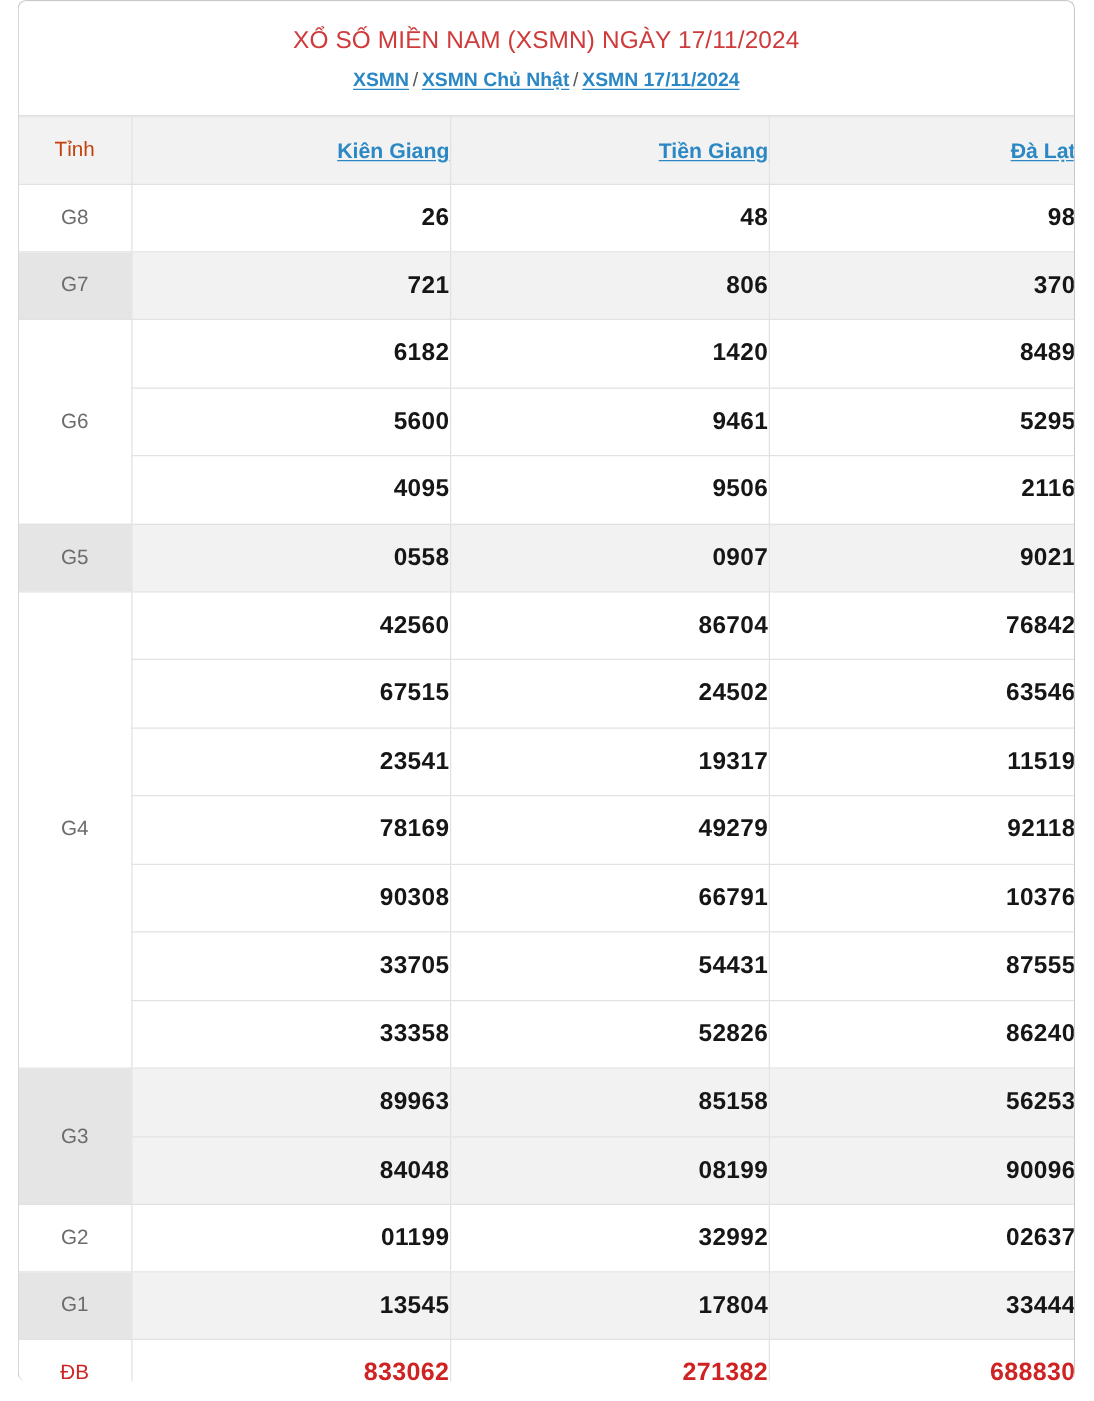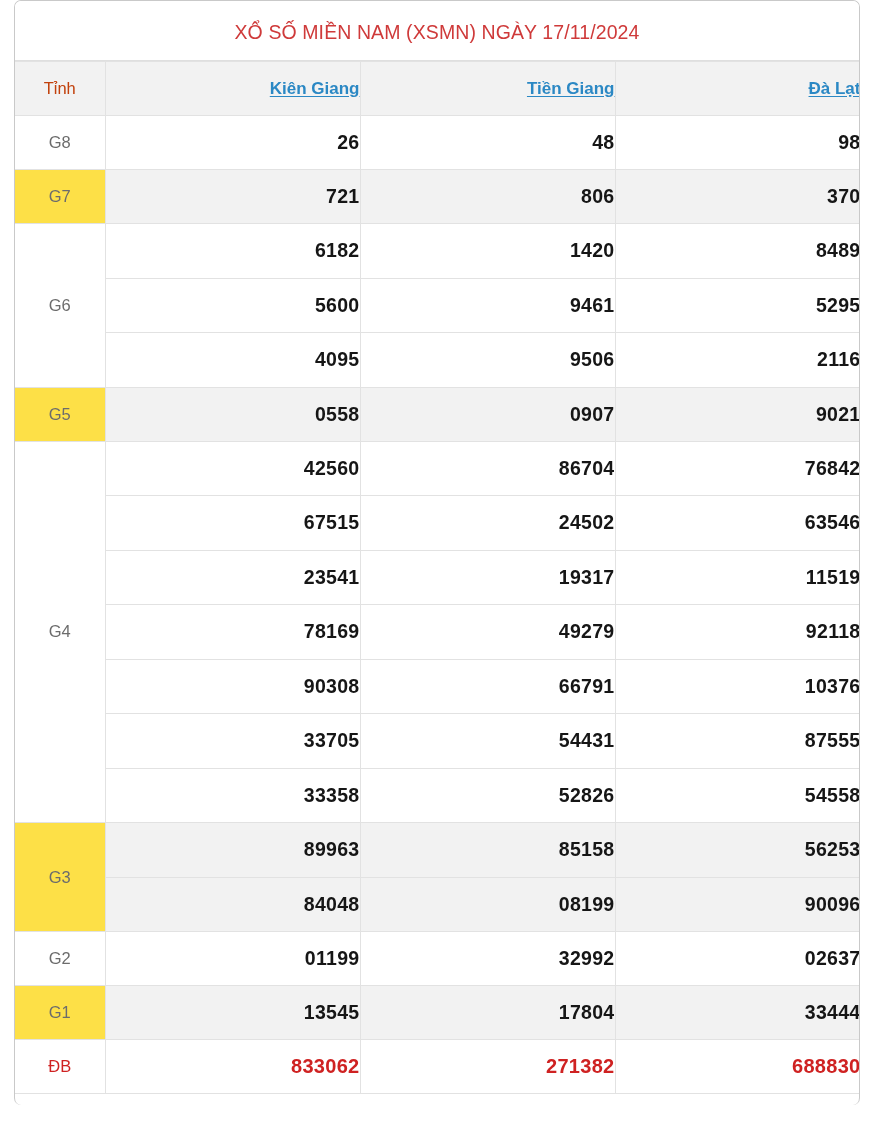--- a/index.html
+++ b/index.html
@@ -125,21 +125,21 @@
   td.num {
     color: #161616;
     font-size: 19.5px;
     font-weight: bold;
     letter-spacing: 0.3px;
   }
 
   
   tr.shade td { background: #f2f2f2; }
   tr.plain td { background: #ffffff; }
-  td.lbl.shade { background: #fde047; }
+  td.lbl.shade { background: #e5e5e5; }
   td.lbl.plain { background: #ffffff; }
 
   
   td.lbl.db {
     color: #cf2222;
     font-size: 16.5px;
   }
   td.num.db {
     color: #cf2222;
     font-size: 20px;
@@ -151,20 +151,23 @@
   tr.r-multi  td { height: 53.5px; }
 </style>
 </head>
 <body>
 
 <div class="page">
   <div class="card">
 
     <div class="header">
       <div class="title">XỔ SỐ MIỀN NAM (XSMN) NGÀY 17/11/2024</div>
+      <div class="breadcrumb">
+        <a href="#">XSMN</a><span class="bc-sep">/</span><a href="#">XSMN Chủ Nhật</a><span class="bc-sep">/</span><a href="#">XSMN 17/11/2024</a>
+      </div>
     </div>
 
     <table class="results">
       <colgroup>
         <col class="c-label">
         <col class="c-prov">
         <col class="c-prov">
         <col class="c-prov3">
       </colgroup>
       <thead>
@@ -237,21 +240,21 @@
             <td class="num plain">10376</td>
           </tr>
           <tr class="plain r-multi">
             <td class="num plain">33705</td>
             <td class="num plain">54431</td>
             <td class="num plain">87555</td>
           </tr>
           <tr class="plain r-multi">
             <td class="num plain">33358</td>
             <td class="num plain">52826</td>
-            <td class="num plain">54558</td>
+            <td class="num plain">86240</td>
           </tr>
           <tr class="shade r-multi">
             <td class="lbl shade" rowspan="2">G3</td>
             <td class="num shade">89963</td>
             <td class="num shade">85158</td>
             <td class="num shade">56253</td>
           </tr>
           <tr class="shade r-multi">
             <td class="num shade">84048</td>
             <td class="num shade">08199</td>

